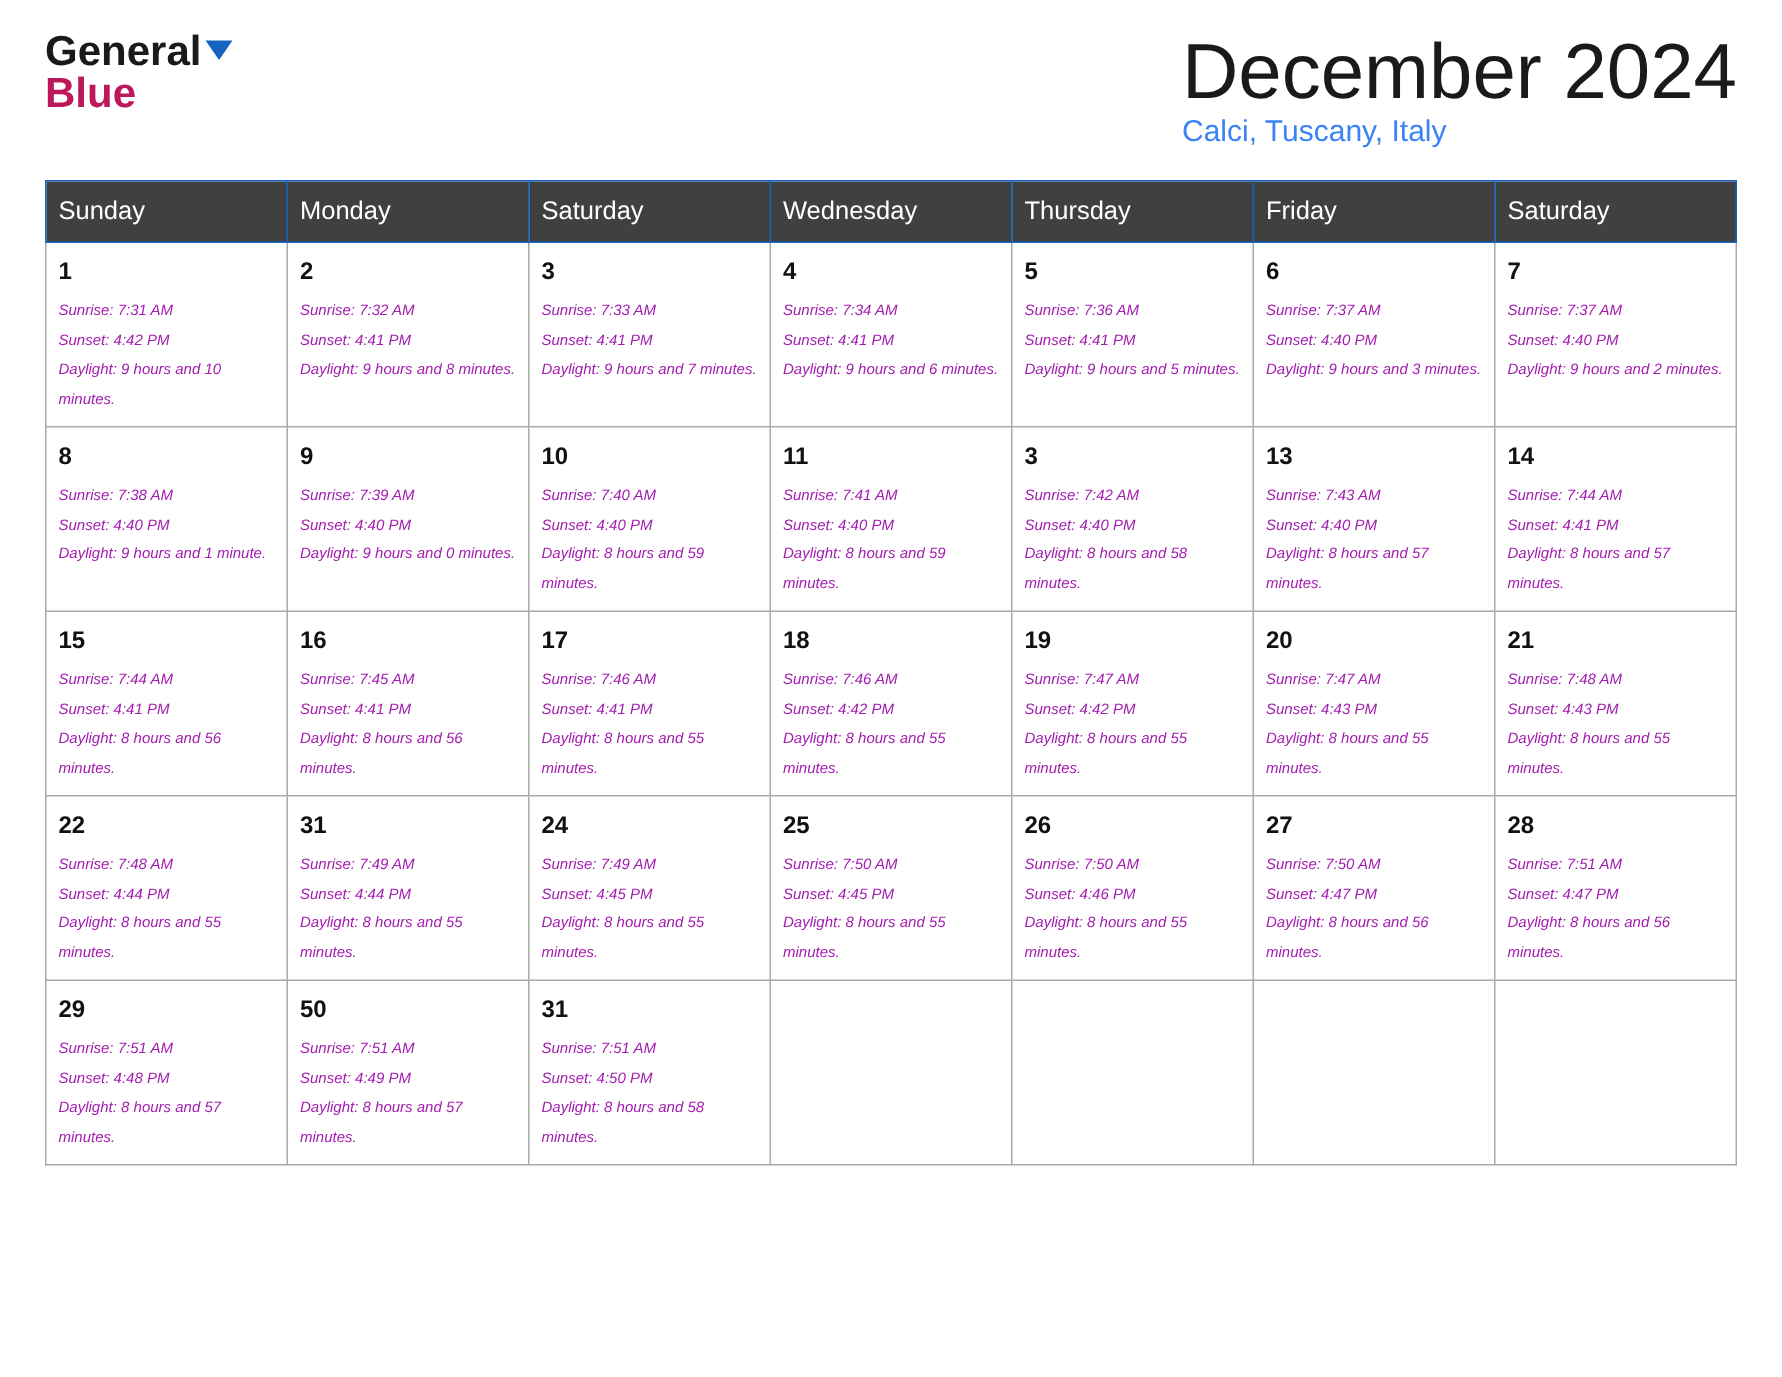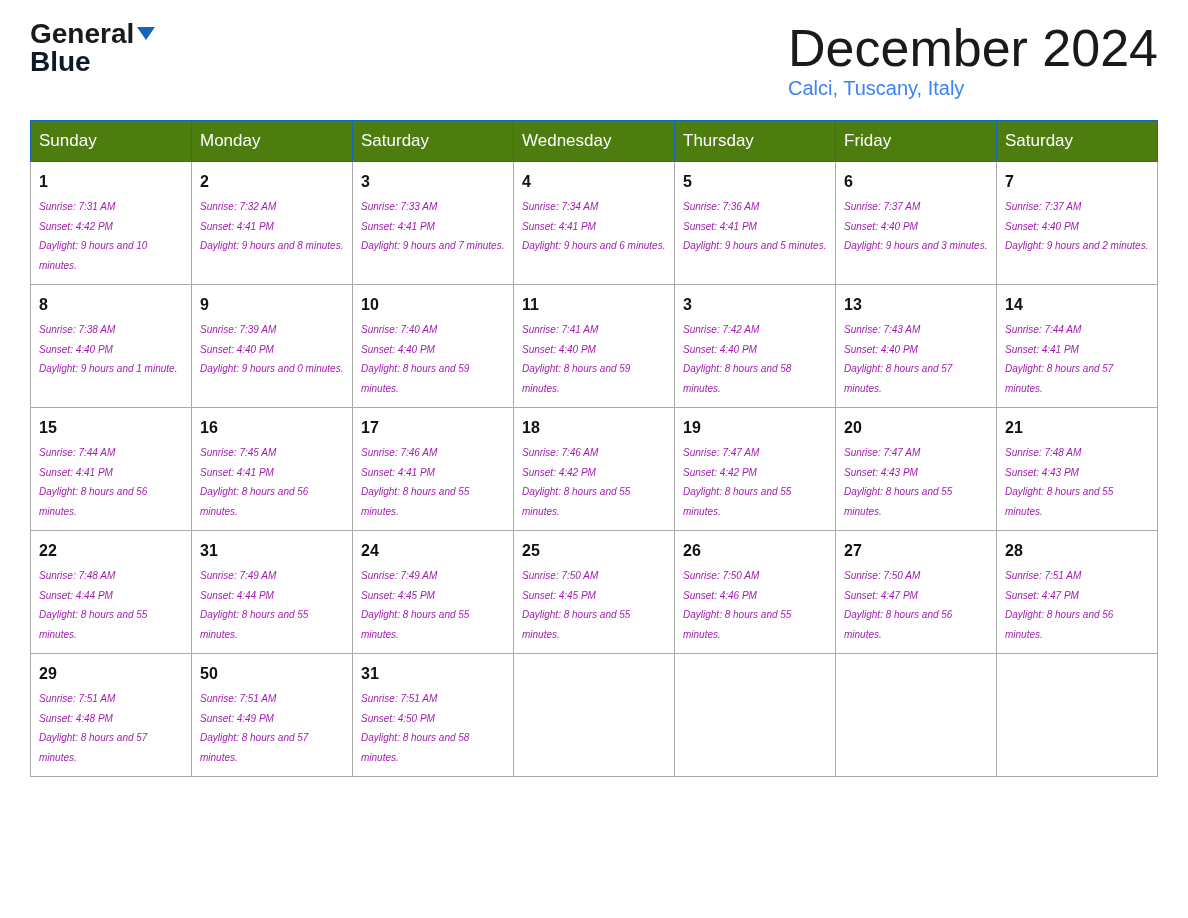--- a/index.html
+++ b/index.html
@@ -27,21 +27,21 @@
       color: #1a1a1a;
       line-height: 1;
     }
     .logo-text .general { color: #1a1a1a; }
     .logo-line {
       display: flex;
       align-items: center;
       line-height: 1;
     }
     .logo-blue-line {
-      color: #0f172a;
+      color: #be185d;
       font-size: 28px;
       font-weight: bold;
     }
     .title-block {
       text-align: left;
     }
     .month-title {
       font-size: 52px;
       font-weight: normal;
       color: #1a1a1a;
@@ -50,21 +50,21 @@
     .subtitle {
       font-size: 20px;
       color: #3b82f6;
     }
     .calendar-table {
       width: 100%;
       border-collapse: collapse;
       border: 1px solid #888;
     }
     .calendar-table th {
-      background: #4d7c0f;
+      background: #404040;
       color: #fff;
       font-size: 17px;
       font-weight: normal;
       padding: 10px 8px;
       text-align: left;
       border: 1px solid #1565c0;
     }
     .calendar-table td {
       vertical-align: top;
       padding: 8px 8px 10px 8px;

